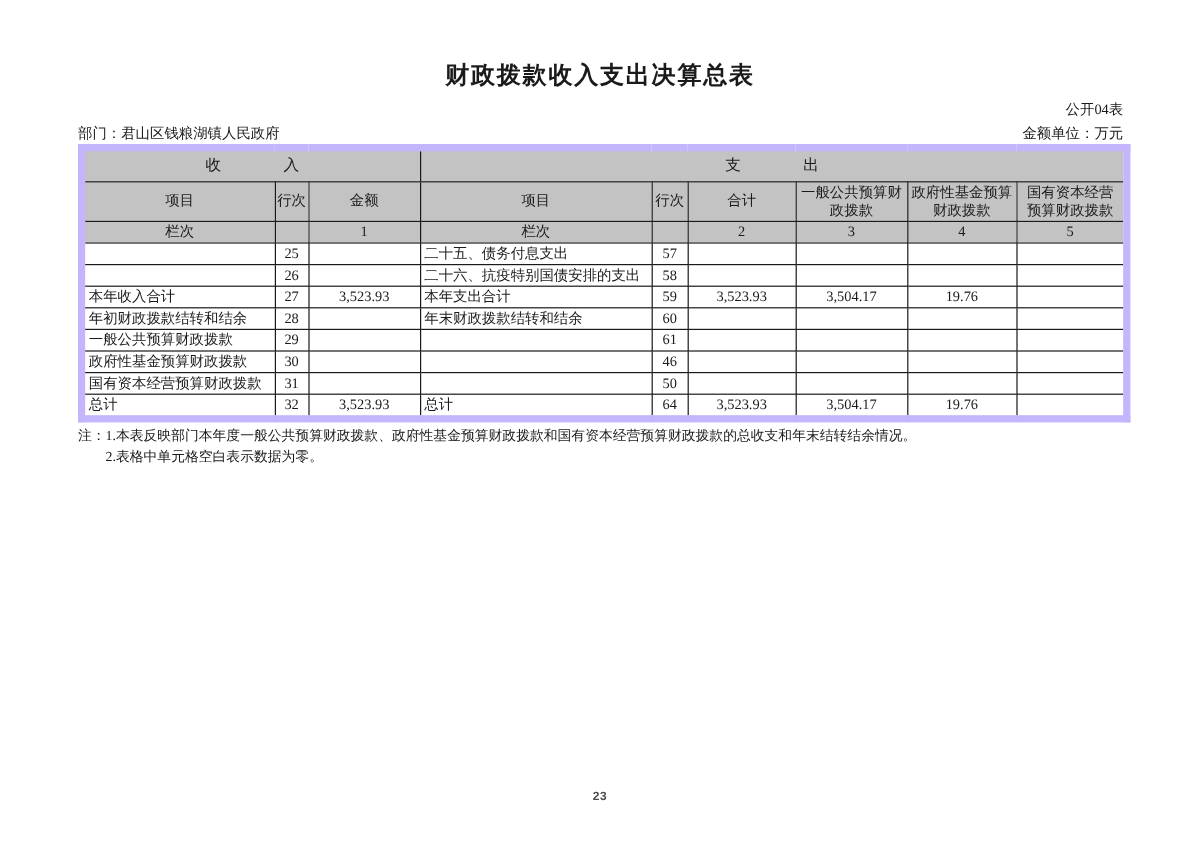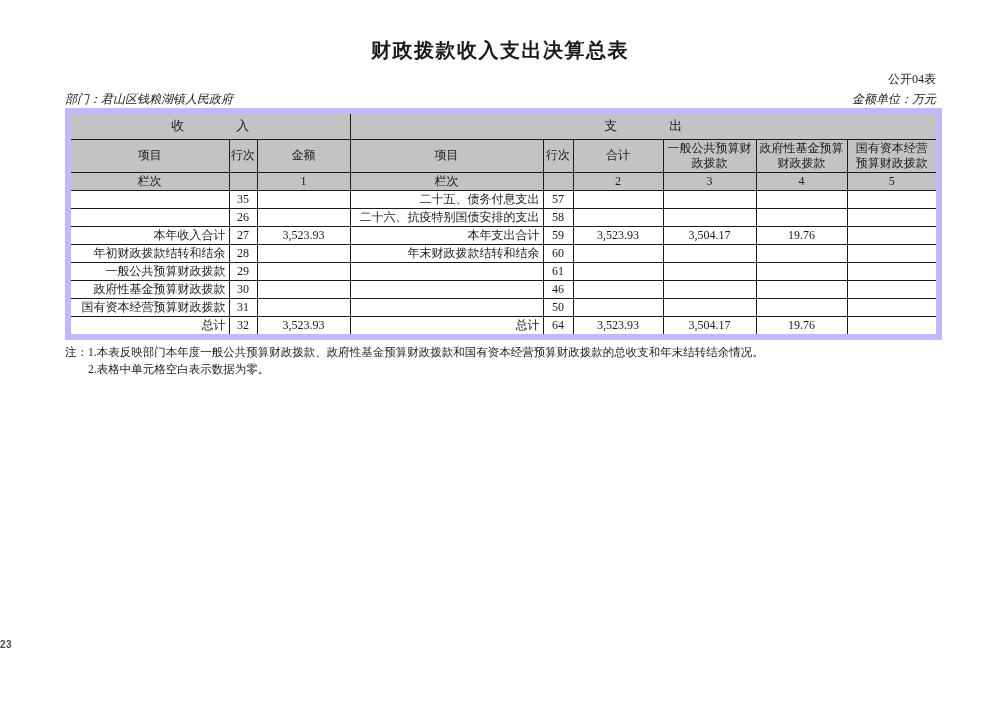--- a/index.html
+++ b/index.html
@@ -7,39 +7,38 @@
   .page {
     position: relative;
     width: 1000px;
     height: 706px;
     background: #ffffff;
     font-family: "Liberation Serif", "DejaVu Serif", serif;
     color: #1a1a1a;
     overflow: hidden;
   }
   .title {
-    padding-top: 37px;
+    padding-top: 49px;
     text-align: center;
     font-size: 20px;
     font-weight: bold;
     letter-spacing: 1.5px;
   }
   .table-code {
     margin: 7px 64px 0 0;
     text-align: right;
     font-size: 12px;
   }
   .meta-row {
     display: flex;
     justify-content: space-between;
     margin: 1px 64px 0 65px;
     font-size: 12px;
     height: 19px;
     align-items: flex-end;
-    font-style: italic;
   }
   table.fiscal {
     margin-left: 65px;
     width: 871px;
     border-collapse: collapse;
     table-layout: fixed;
     font-size: 12px;
     border: 6px solid #c4b5fd;
   }
   table.fiscal th, table.fiscal td {
@@ -53,34 +52,35 @@
     text-align: center;
   }
   tr.h1 { height: 28px; }
   tr.h1 th { font-size: 13px; }
   tr.h2 { height: 33px; }
   tr.h2 th { white-space: normal; line-height: 1.2; }
   tr.h2 th.tight { padding: 0; white-space: nowrap; }
   tr.h3 { height: 14px; }
   tbody tr { height: 18px; }
   tbody td { white-space: nowrap; line-height: 17px; }
-  td.item { text-align: right; }
+  td.item { text-align: left; }
   td.c { text-align: center; padding: 0; }
   td.num { text-align: center; padding-right: 2px; }
   .notes {
     margin: 4px 0 0 65px;
     font-size: 11.5px;
     line-height: 1.55;
   }
   .note-line2 { padding-left: 23px; }
   .page-num {
     position: absolute;
-    bottom: 56px;
+    bottom: 36px;
     left: 0;
     width: 100%;
+    text-align: center;
     font-size: 10px;
     font-weight: bold;
     color: #4a4a4a;
     font-family: "Liberation Sans", sans-serif;
     letter-spacing: 0.5px;
   }
 </style>
 </head>
 <body>
 
@@ -131,21 +131,21 @@
         <th class="tight"></th>
         <th>2</th>
         <th>3</th>
         <th>4</th>
         <th>5</th>
       </tr>
     </thead>
     <tbody>
       <tr>
         <td class="item"></td>
-        <td class="c">35</td>
+        <td class="c">25</td>
         <td class="num"></td>
         <td class="item">二十五、债务付息支出</td>
         <td class="c">57</td>
         <td class="num"></td>
         <td class="num"></td>
         <td class="num"></td>
         <td class="num"></td>
       </tr>
       <tr>
         <td class="item"></td>

